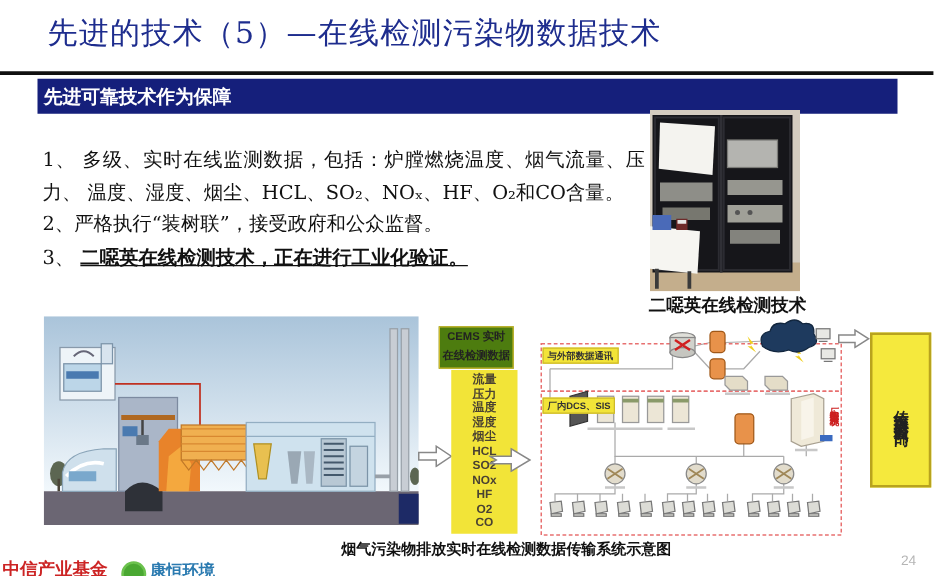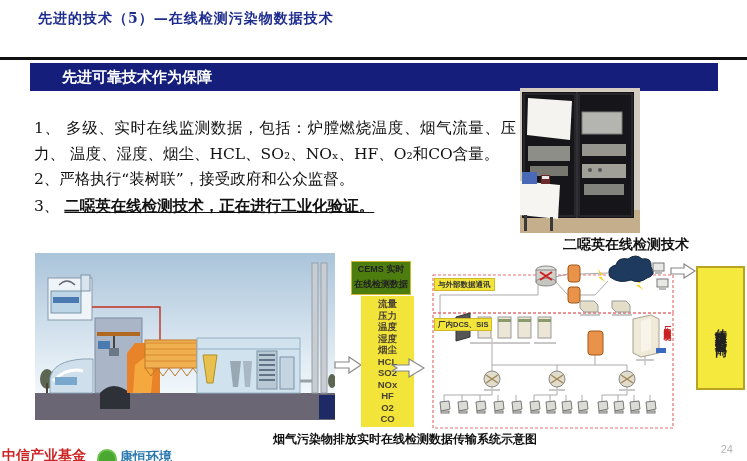--- a/index.html
+++ b/index.html
@@ -1,37 +1,37 @@
 <!DOCTYPE html>
 <html><head>
 <meta charset="utf-8">
 <style>
   html,body{margin:0;padding:0;}
   #page{position:relative;width:747px;height:461px;background:#ffffff;overflow:hidden;
         font-family:"Liberation Sans",sans-serif;}
   .serif{font-family:"DejaVu Serif",serif;}
 
   
-  #title{position:absolute;left:38px;top:10px;font-size:14px;font-weight:bold;
+  #title{position:absolute;left:38px;top:10px;font-size:24px;font-weight:normal;
          color:#1e2d8e;letter-spacing:1px;}
   #top-rule{position:absolute;left:0;top:57px;width:747px;height:3px;background:#101010;}
   #banner{position:absolute;left:30px;top:63px;width:688px;height:28px;background:#151f7b;}
-  #banner-label{color:#ffffff;font-weight:bold;font-size:15px;line-height:28px;padding-left:32px;}
+  #banner-label{color:#ffffff;font-weight:bold;font-size:15px;line-height:28px;padding-left:5px;}
 
   
   #bullets{position:absolute;left:34px;top:96px;width:482px;color:#111;
            font-size:15.5px;line-height:25.5px;margin-top:20px;}
   #bullets p{margin:0;}
   #bullet-1{text-align:justify;}
   .u-bold{font-weight:bold;text-decoration:underline;}
 
   
   #photo{position:absolute;left:520px;top:88px;width:120px;height:145px;}
   #photo-caption{position:absolute;left:512px;top:236px;width:140px;text-align:center;
-                 font-weight:bold;font-size:14px;color:#111;margin-left:44px;}
+                 font-weight:bold;font-size:14px;color:#111;}
 
   
   #plant{position:absolute;left:35px;top:253px;width:300px;height:172px;}
 
   
   #cems-header{position:absolute;left:351px;top:261px;width:58px;height:32px;background:#4d7c0f;
                border:1px solid #cdb92a;text-align:center;font-weight:bold;color:#222;
                font-size:9px;line-height:15px;}
   #cems-list{position:absolute;left:361px;top:296px;width:53px;background:#f2e438;
              text-align:center;font-weight:bold;color:#4a4232;font-size:9.5px;line-height:11.5px;

